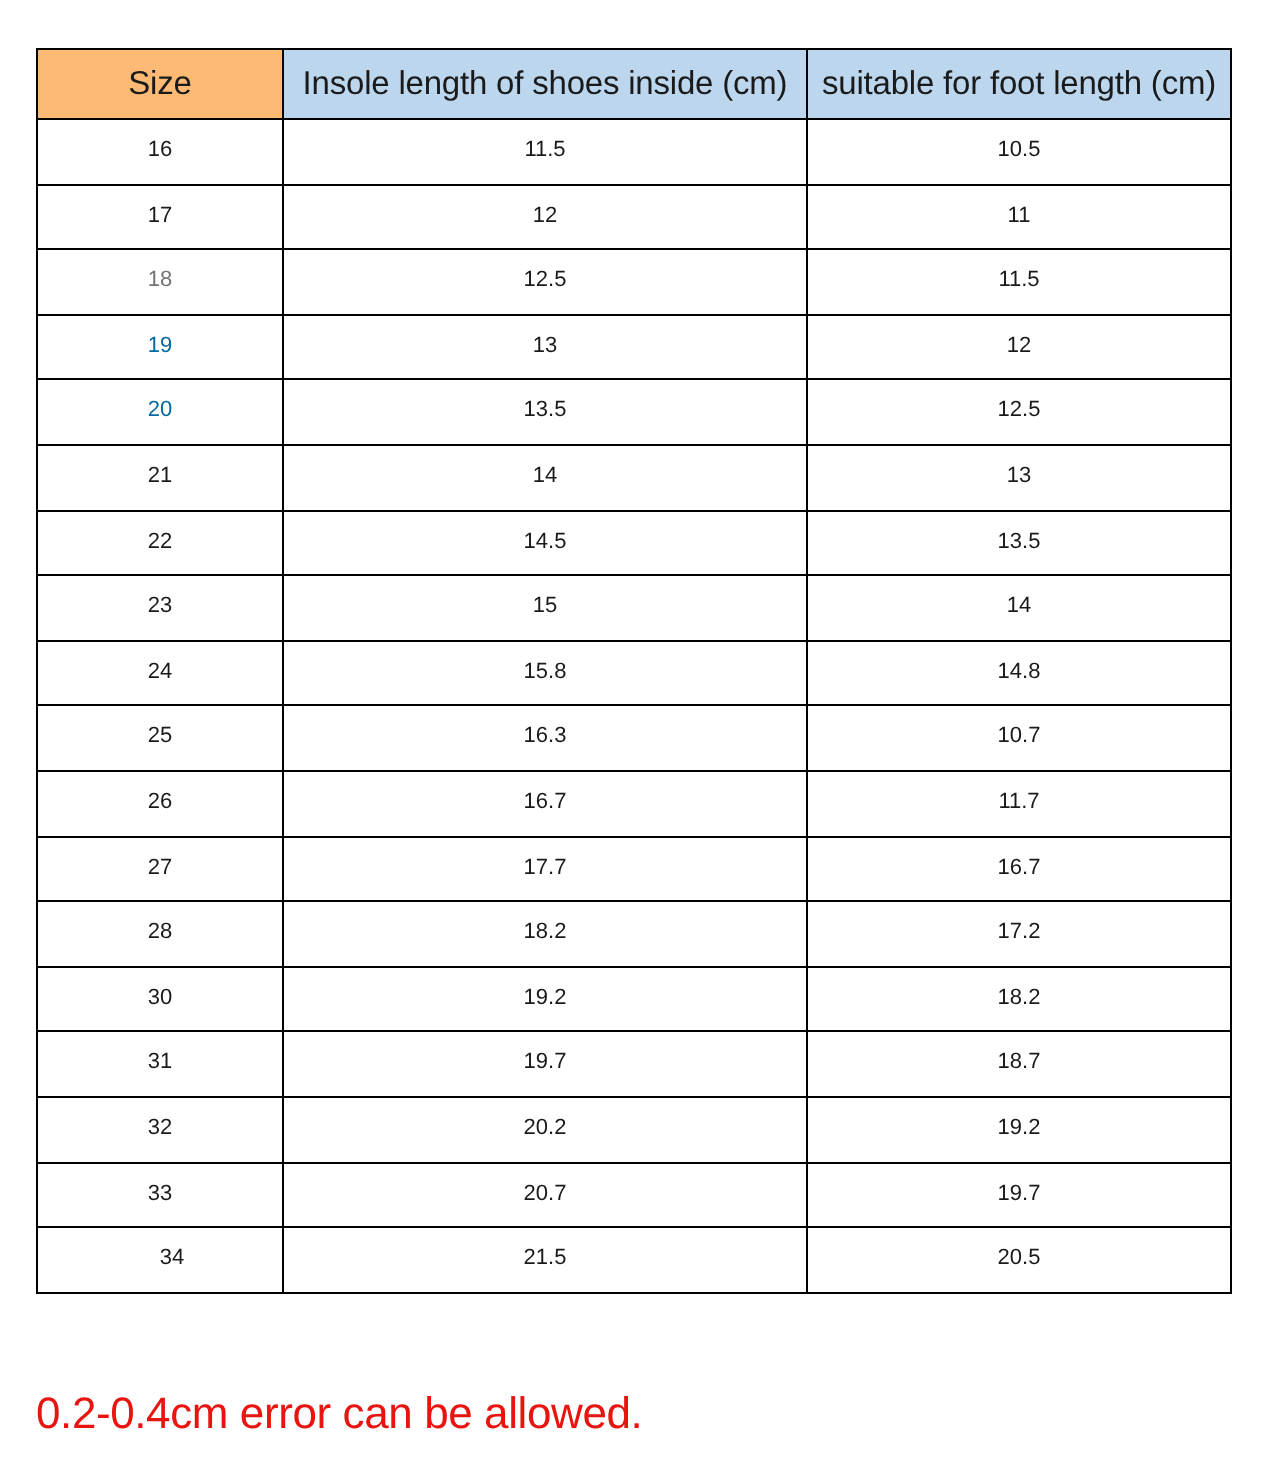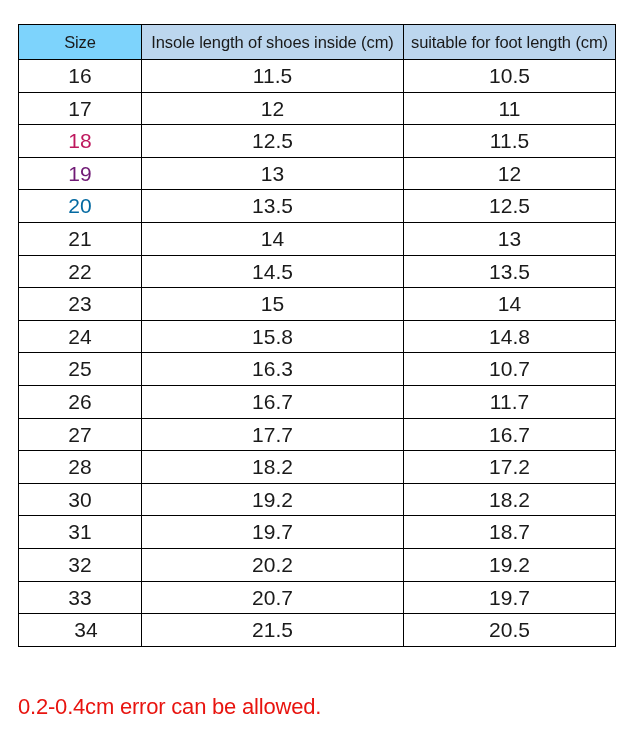--- a/index.html
+++ b/index.html
@@ -52,21 +52,21 @@
     line-height: 34px;
     font-size: 16.5px;
     letter-spacing: -0.1px;
     font-stretch: semi-condensed;
     white-space: nowrap;
   }
 
   table.size-table tbody td {
     height: 31.6px;
     line-height: 31.6px;
-    font-size: 21px;
+    font-size: 11px;
     letter-spacing: 0px;
     white-space: nowrap;
   }
 
   .note-line {
     position: absolute;
     left: 18px;
     top: 692px;
     font-size: 22px;
     line-height: 30px;
@@ -79,43 +79,43 @@
 
 <div id="size-chart-wrap">
   <table class="size-table">
     <colgroup>
       <col class="col-size">
       <col class="col-insole">
       <col class="col-foot">
     </colgroup>
     <thead>
       <tr>
-        <th style="background: #7dd3fc; border-color: rgb(0, 0, 0); color: rgb(26, 26, 26);">Size</th>
+        <th style="background: #fdba74; border-color: rgb(0, 0, 0); color: rgb(26, 26, 26);">Size</th>
         <th style="background: rgb(188, 214, 238); border-color: rgb(0, 0, 0); color: rgb(26, 26, 26);">Insole length of shoes inside (cm)</th>
         <th style="background: rgb(188, 214, 238); border-color: rgb(0, 0, 0); color: rgb(26, 26, 26);">suitable for foot length (cm)</th>
       </tr>
     </thead>
     <tbody id="table-body">
         <tr>
           <td style="border-color: rgb(0, 0, 0); color: rgb(26, 26, 26);">16</td>
           <td style="border-color: rgb(0, 0, 0); color: rgb(26, 26, 26);">11.5</td>
           <td style="border-color: rgb(0, 0, 0); color: rgb(26, 26, 26);">10.5</td>
         </tr>
         <tr>
           <td style="border-color: rgb(0, 0, 0); color: rgb(26, 26, 26);">17</td>
           <td style="border-color: rgb(0, 0, 0); color: rgb(26, 26, 26);">12</td>
           <td style="border-color: rgb(0, 0, 0); color: rgb(26, 26, 26);">11</td>
         </tr>
         <tr>
-          <td style="border-color: rgb(0, 0, 0); color: #be185d;">18</td>
+          <td style="border-color: rgb(0, 0, 0); color: #737373;">18</td>
           <td style="border-color: rgb(0, 0, 0); color: rgb(26, 26, 26);">12.5</td>
           <td style="border-color: rgb(0, 0, 0); color: rgb(26, 26, 26);">11.5</td>
         </tr>
         <tr>
-          <td style="border-color: rgb(0, 0, 0); color: #701a75;">19</td>
+          <td style="border-color: rgb(0, 0, 0); color: #0369a1;">19</td>
           <td style="border-color: rgb(0, 0, 0); color: rgb(26, 26, 26);">13</td>
           <td style="border-color: rgb(0, 0, 0); color: rgb(26, 26, 26);">12</td>
         </tr>
         <tr>
           <td style="border-color: rgb(0, 0, 0); color: #0369a1;">20</td>
           <td style="border-color: rgb(0, 0, 0); color: rgb(26, 26, 26);">13.5</td>
           <td style="border-color: rgb(0, 0, 0); color: rgb(26, 26, 26);">12.5</td>
         </tr>
         <tr>
           <td style="border-color: rgb(0, 0, 0); color: rgb(26, 26, 26);">21</td>

